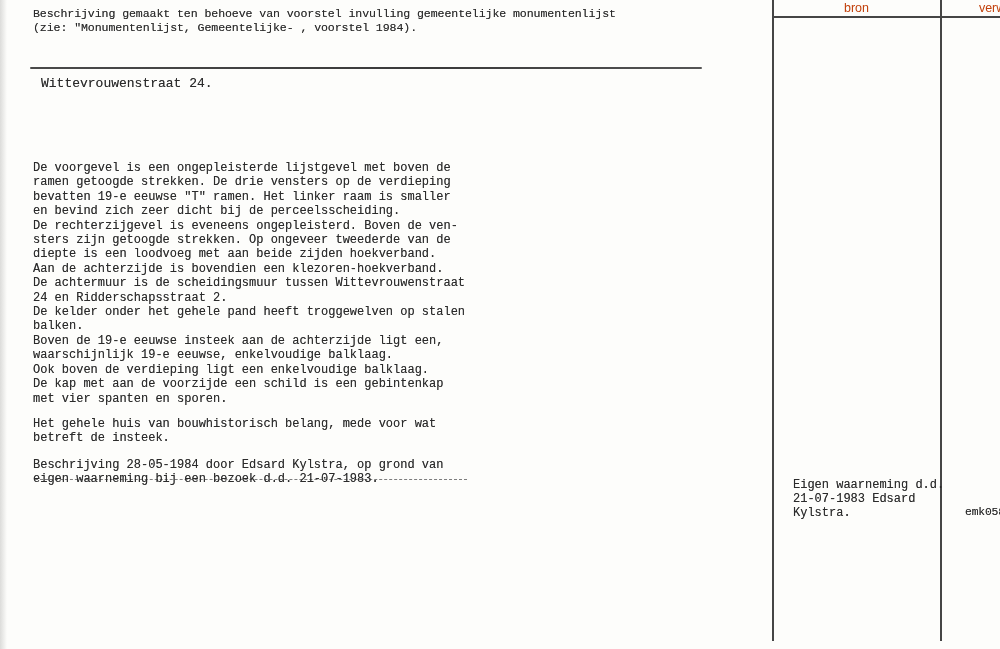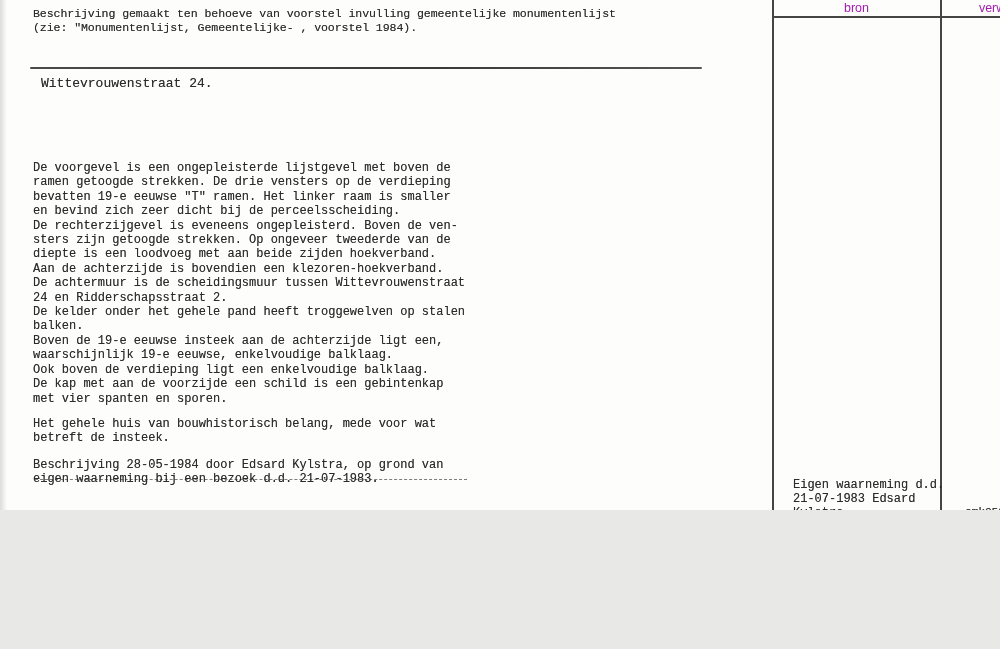--- a/index.html
+++ b/index.html
@@ -3,21 +3,21 @@
 <meta charset="utf-8">
 <style>
   html, body {
     margin: 0;
     padding: 0;
     background: #e8e8e6;
   }
   .page {
     position: relative;
     width: 1000px;
-    height: 510px;
+    height: 649px;
     background: #fdfdfb;
     overflow: hidden;
     font-family: "Liberation Mono", "DejaVu Sans Mono", monospace;
     color: #2b2b2b;
   }
   .scan-edge {
     position: absolute;
     left: 0; top: 0;
     width: 7px; height: 100%;
     background: linear-gradient(90deg, rgba(180,180,178,0.45), rgba(255,255,255,0));
@@ -76,21 +76,21 @@
     position: absolute;
     left: 772px; top: 16px;
     width: 228px; height: 1.5px;
     background: #454545;
   }
   .col-header {
     position: absolute;
     top: 1px;
     font-family: "Liberation Sans", sans-serif;
     font-size: 12.5px;
-    color: #a21caf;
+    color: #c2410c;
     text-align: center;
   }
   .bron-header { left: 773px; width: 167px; }
   .verwerkt-header { left: 941px; width: 59px; margin-left: 32px; }
   .bron-entry {
     position: absolute;
     left: 781px; top: 478px;
     font-size: 12px;
     line-height: 14.2px;
     margin-left: 12px;

